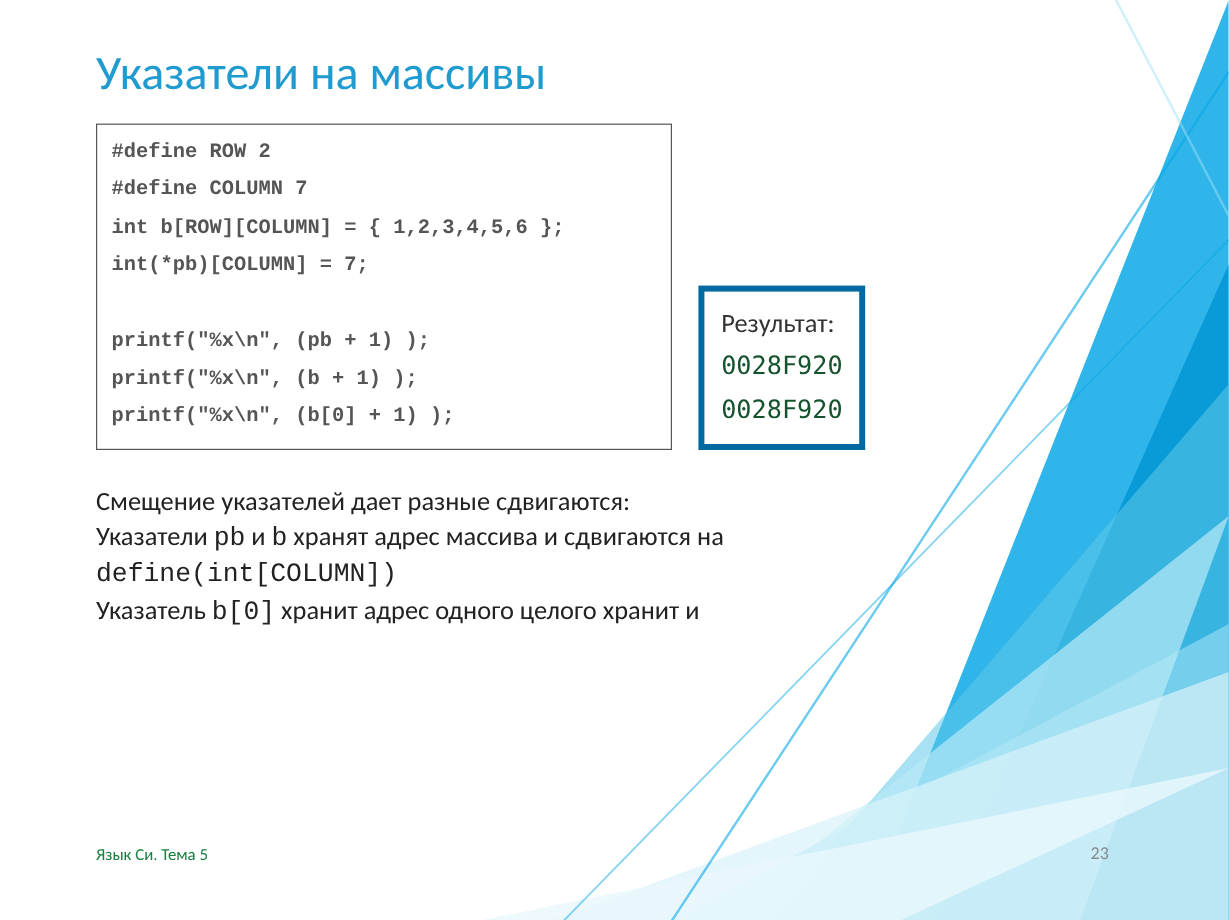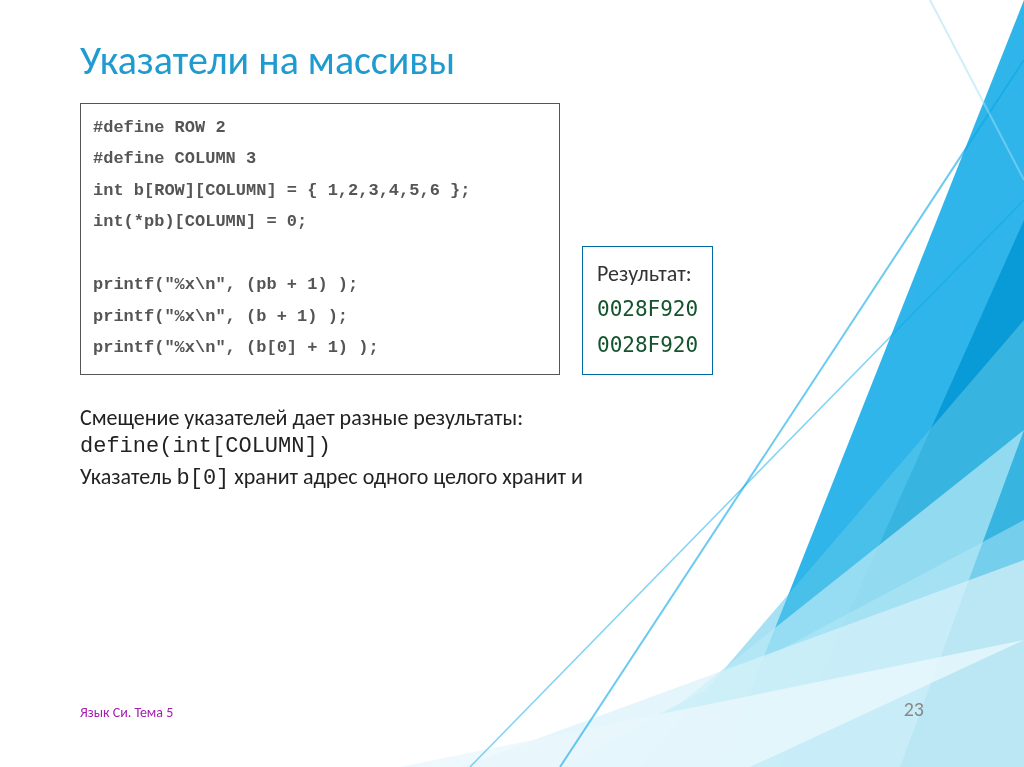--- a/index.html
+++ b/index.html
@@ -18,35 +18,35 @@
     color: #1f9bcf; font-size: 40px; font-weight: 400; margin-bottom: 18px;
   }
   .boxes-row { display: flex; align-items: flex-start; gap: 22px; }
   .code-box {
     border: 1px solid #555; padding: 8px 12px 10px 12px;
     width: 480px;
     font-family: "Courier New", monospace; font-size: 17px; color: #555; line-height: 1.85;
     font-weight: bold;
   }
   .result-box {
-    border: 1px solid #0369a1; padding: 8px 14px 10px 14px;
+    border: 5px solid #0369a1; padding: 8px 14px 10px 14px;
     font-size: 22px; line-height: 1.7; align-self: flex-end;
     font-family: Calibri, Arial, sans-serif;
   }
   .result-box .rlabel { color: #333; }
   .result-box .rval { color: #14532d; font-family: Consolas, monospace; font-size: 21px; }
   .explain {
     margin-top: 28px; font-size: 22px; color: #222; line-height: 1.35;
   }
   .explain .mono { font-family: "Courier New", monospace; }
   .footer-left {
-    position: absolute; left: 80px; bottom: 46px; font-size: 14px; color: #a21caf;
+    position: absolute; left: 80px; bottom: 46px; font-size: 14px; color: #15803d;
   }
   .footer-right {
-    position: absolute; right: 100px; bottom: 46px; font-size: 20px; color: #888;
+    position: absolute; right: 100px; bottom: 46px; font-size: 15px; color: #888;
   }
 </style>
 </head>
 <body>
 
 <div class="slide">
 
   <div class="bg-deco">
     <svg width="1024" height="767" viewBox="0 0 1024 767">
 
@@ -62,38 +62,41 @@
       <line x1="930" y1="0" x2="1024" y2="180" stroke="#9fe0f3" stroke-width="2" opacity="0.5"></line>
     </svg>
   </div>
 
   <div class="content">
     <div class="title">Указатели на массивы</div>
 
     <div class="boxes-row">
       <div class="code-box">
         <div>#define ROW 2</div>
-        <div>#define COLUMN 3</div>
+        <div>#define COLUMN 7</div>
         <div>int b[ROW][COLUMN] = { 1,2,3,4,5,6 };</div>
-        <div>int(*pb)[COLUMN] = 0;</div>
+        <div>int(*pb)[COLUMN] = 7;</div>
         <div>&nbsp;</div>
         <div>printf("%x\n", (pb + 1) );</div>
         <div>printf("%x\n", (b + 1) );</div>
         <div>printf("%x\n", (b[0] + 1) );</div>
       </div>
 
       <div class="result-box">
         <div class="rlabel">Результат:</div>
         <div class="rval">0028F920</div>
         <div class="rval">0028F920</div>
       </div>
     </div>
 
     <div class="explain">
-      <div>Смещение указателей дает разные результаты:</div>
+      <div>Смещение указателей дает разные сдвигаются:</div>
+      <div>
+        <span>Указатели </span><span class="mono">pb</span><span> и </span><span class="mono">b</span><span>  хранят адрес массива и сдвигаются на</span>
+      </div>
       <div class="mono">define(int[COLUMN])</div>
       <div>
         <span>Указатель </span><span class="mono">b[0]</span><span> хранит адрес одного целого хранит и</span>
       </div>
     </div>
   </div>
 
   <div class="footer-left">Язык Си. Тема 5</div>
   <div class="footer-right">23</div>
 </div>

